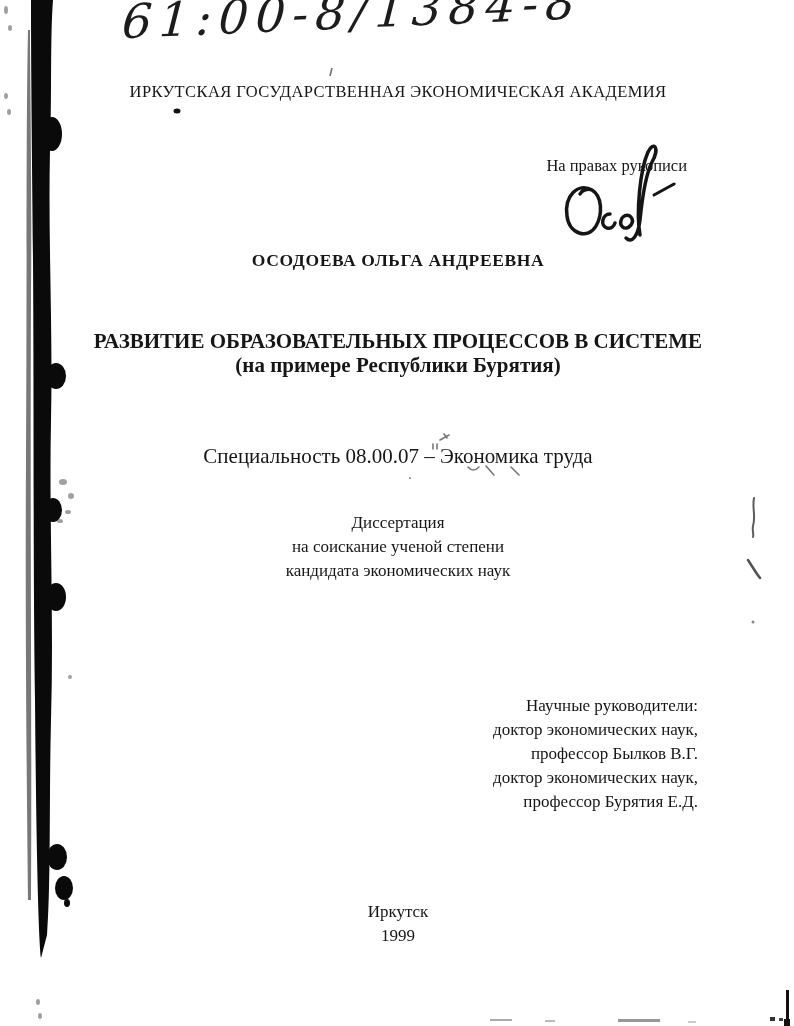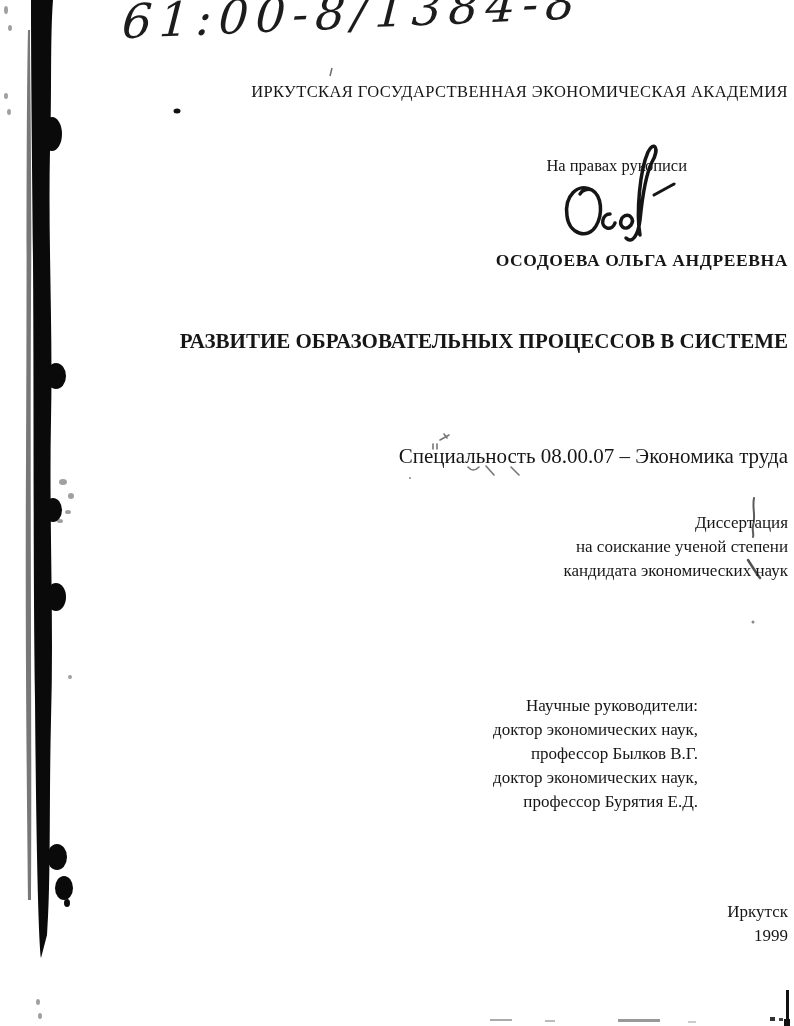--- a/index.html
+++ b/index.html
@@ -7,21 +7,21 @@
     position: relative;
     width: 794px;
     height: 1026px;
     margin: 0 auto;
     background: #ffffff;
     overflow: hidden;
     font-family: "Liberation Serif", "DejaVu Serif", serif;
     color: #161616;
   }
   .abs { position: absolute; }
-  .centered { left: 8px; width: 780px; text-align: right; }
+  .centered { left: 8px; width: 780px; text-align: center; }
   .hand-number {
     left: 124px; top: -6px;
     font-family: "DejaVu Serif", serif;
     font-style: italic;
     font-size: 47px;
     letter-spacing: 7px;
     color: #1c1c1c;
     transform: rotate(-2.5deg) skewX(-6deg);
     transform-origin: left top;
     white-space: nowrap;
@@ -147,20 +147,21 @@
     <path d="M58,74 C50,74 48,86 55,88 C59,89 62,86 63,83"></path>
     <path d="M70,78 C66,86 73,92 79,85 C83,79 77,72 71,77"></path>
     <path d="M88,95 C84,72 88,30 96,12 C102,0 108,8 100,22 C94,34 90,60 88,80 C86,96 80,104 74,98"></path>
     <path d="M102,55 L122,44" stroke-width="3"></path>
   </svg>
 
   <div class="abs centered author">ОСОДОЕВА ОЛЬГА АНДРЕЕВНА</div>
 
   <div class="abs centered work-title">
     <div>РАЗВИТИЕ ОБРАЗОВАТЕЛЬНЫХ ПРОЦЕССОВ В СИСТЕМЕ</div>
+    <div>(на примере Республики Бурятия)</div>
   </div>
 
   <div class="abs centered specialty">Специальность 08.00.07 – Экономика труда</div>
 
   <svg class="abs pencil-svg" width="220" height="60" viewBox="0 0 220 60" fill="none" stroke="#555" stroke-width="1.6" stroke-linecap="round" opacity="0.8">
     <path d="M40,15 L49,10"></path>
     <path d="M44,9 L47,13"></path>
     <path d="M33,19 L33,24"></path>
     <path d="M37,19 L37,24"></path>
     <path d="M68,42 Q73,48 79,42"></path>

